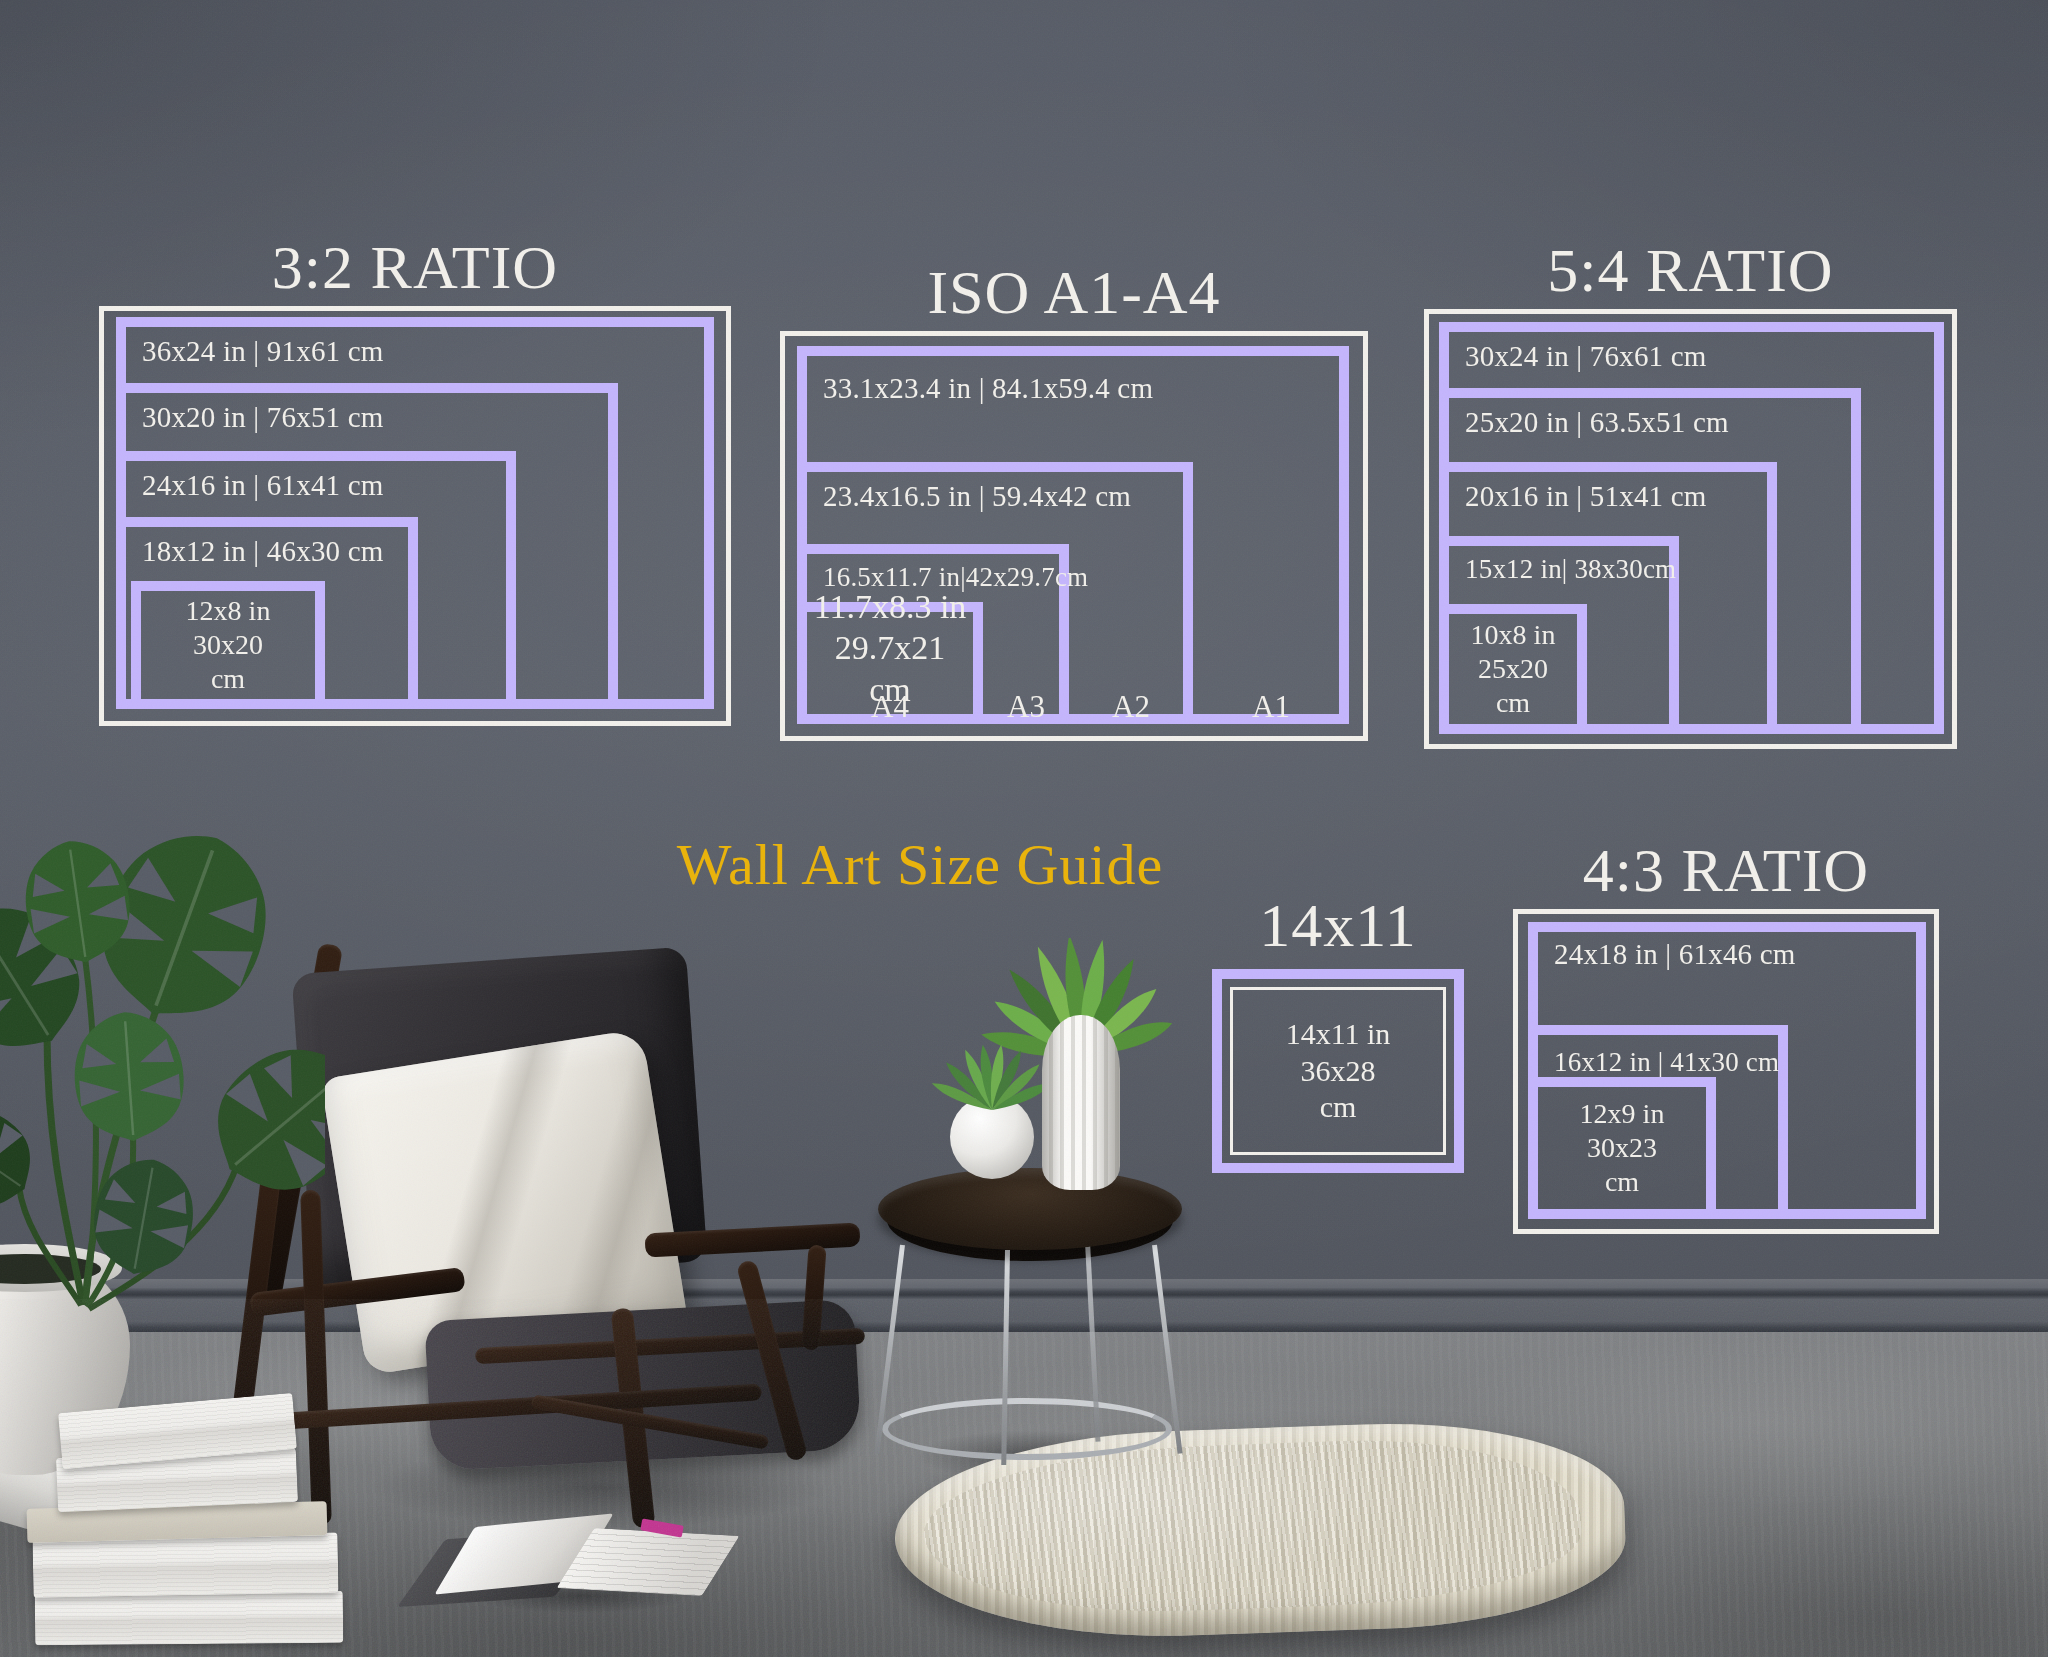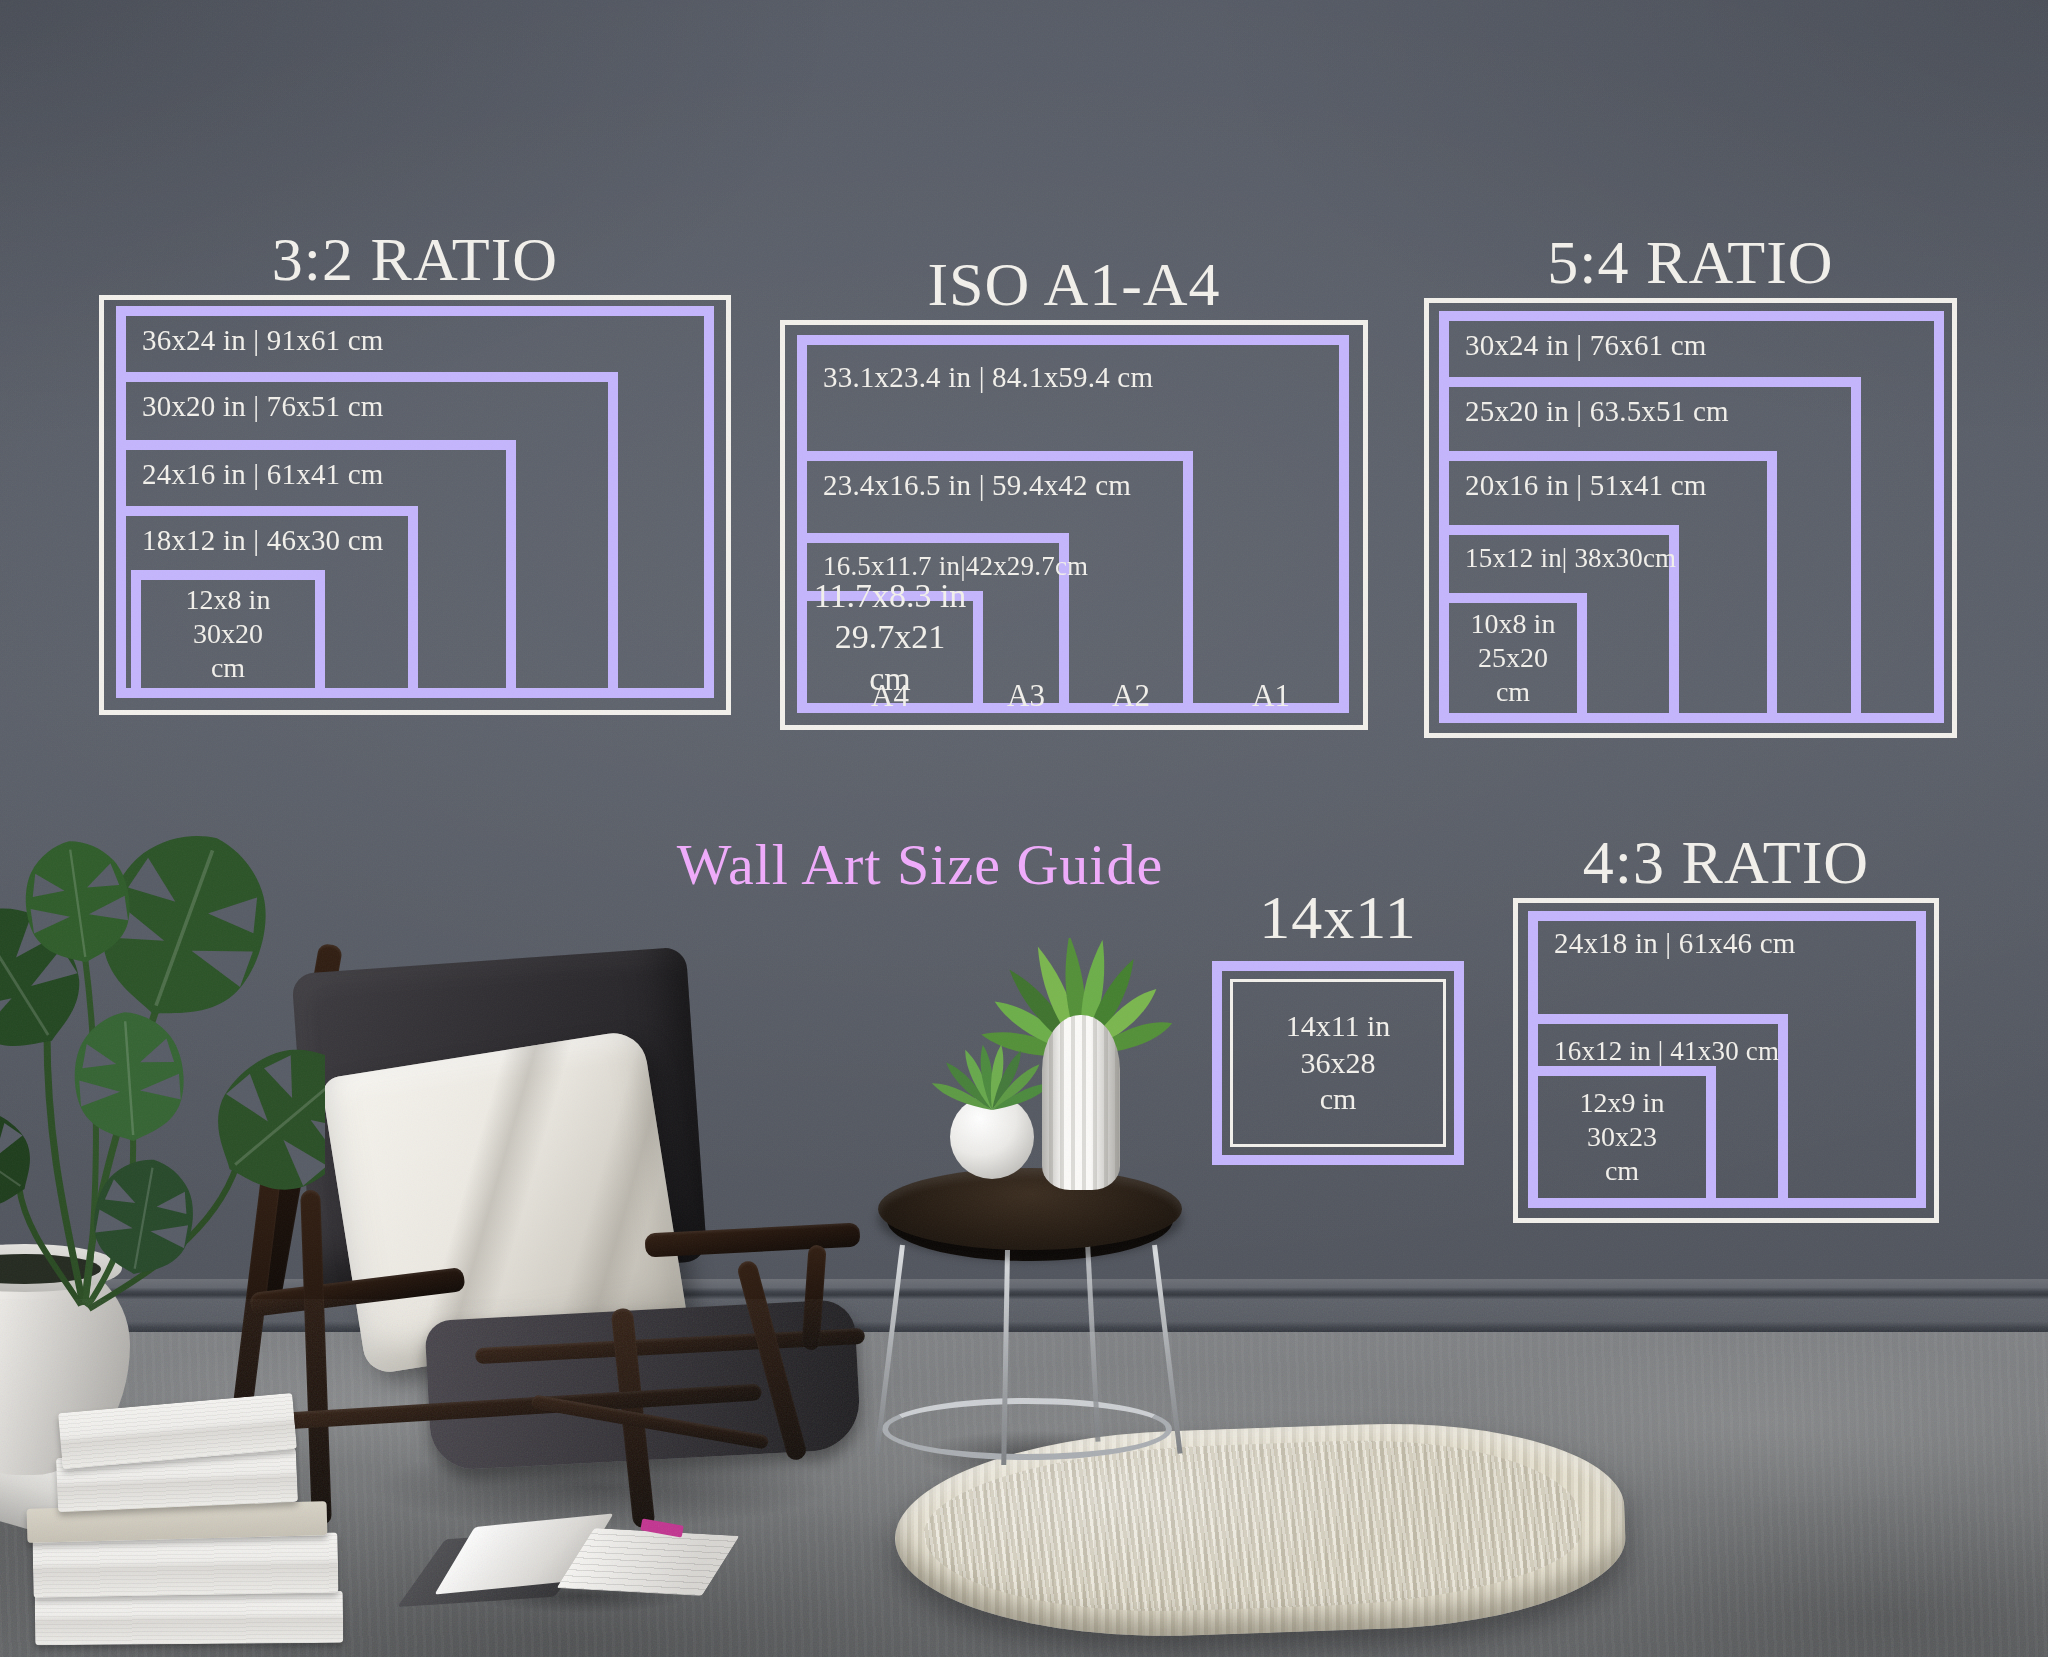--- a/index.html
+++ b/index.html
@@ -22,32 +22,32 @@
       radial-gradient(600px 140px at 55% 40%, rgba(255,255,255,0.09), rgba(0,0,0,0) 70%),
       radial-gradient(520px 120px at 86% 28%, rgba(255,255,255,0.09), rgba(0,0,0,0) 70%),
       radial-gradient(700px 220px at 28% 95%, rgba(0,0,0,0.20), rgba(0,0,0,0) 72%),
       radial-gradient(500px 170px at 92% 88%, rgba(0,0,0,0.16), rgba(0,0,0,0) 72%),
       radial-gradient(420px 180px at 3% 60%, rgba(0,0,0,0.22), rgba(0,0,0,0) 72%),
       linear-gradient(180deg,#80828522 0%, #00000000 40%),
       linear-gradient(180deg,#7d7f82 0%,#76787a 35%,#6a6c6e 70%,#5e6062 100%);}
 
   
   .block{position:absolute;z-index:3;color:#f2f0eb;}
-  .blk-title{margin:0;font-size:62px;line-height:1;font-weight:normal;text-align:center;letter-spacing:1px;color:#f2f0eb;}
+  .blk-title{margin:8px;font-size:62px;line-height:1;font-weight:normal;text-align:center;letter-spacing:1px;color:#f2f0eb;}
   .frame-container{position:relative;margin-top:5px;border:5px solid #f2f0eb;box-sizing:border-box;}
   .srect{position:absolute;border:10px solid #c4b5fd;box-sizing:border-box;}
   .slabel{display:block;padding:8px 0 0 16px;font-size:29px;line-height:1.15;white-space:nowrap;letter-spacing:0.2px;}
   .slabel.pad-big{padding-top:16px;}
   .slabel.tight{font-size:27px;}
   .center-label{position:absolute;left:0;right:0;top:0;bottom:0;display:flex;flex-direction:column;align-items:center;justify-content:center;text-align:center;font-size:28px;line-height:1.22;}
   .center-label.raise{padding-bottom:30px;}
   .paper-label{position:absolute;bottom:14px;transform:translateX(-50%);font-size:31px;line-height:1;}
   .inner-line{position:absolute;left:8px;top:8px;right:8px;bottom:8px;border:3px solid #f2f0eb;}
   .wall-title{position:absolute;left:640px;top:836px;width:560px;margin:0;z-index:3;
-    font-size:58px;line-height:1;font-weight:normal;text-align:center;letter-spacing:1px;color:#f0abfc;}
+    font-size:58px;line-height:1;font-weight:normal;text-align:center;letter-spacing:1px;color:#eab308;}
 
   
   .shadow{position:absolute;z-index:3;background:radial-gradient(closest-side, rgba(8,8,10,0.40), rgba(8,8,10,0) 72%);}
 
   
   .plant-pot{position:absolute;left:-80px;top:1250px;width:210px;height:225px;z-index:4;
     border-radius:50% 50% 46% 46% / 42% 42% 58% 58%;
     background:linear-gradient(105deg,#fafaf8 0%,#eceae6 35%,#cbc9c5 65%,#a3a19d 100%);}
   .plant-pot::before{content:"";position:absolute;left:4%;right:4%;top:-6px;height:48px;border-radius:50%;
     background:linear-gradient(180deg,#e3e2de,#bcbbb7);}

